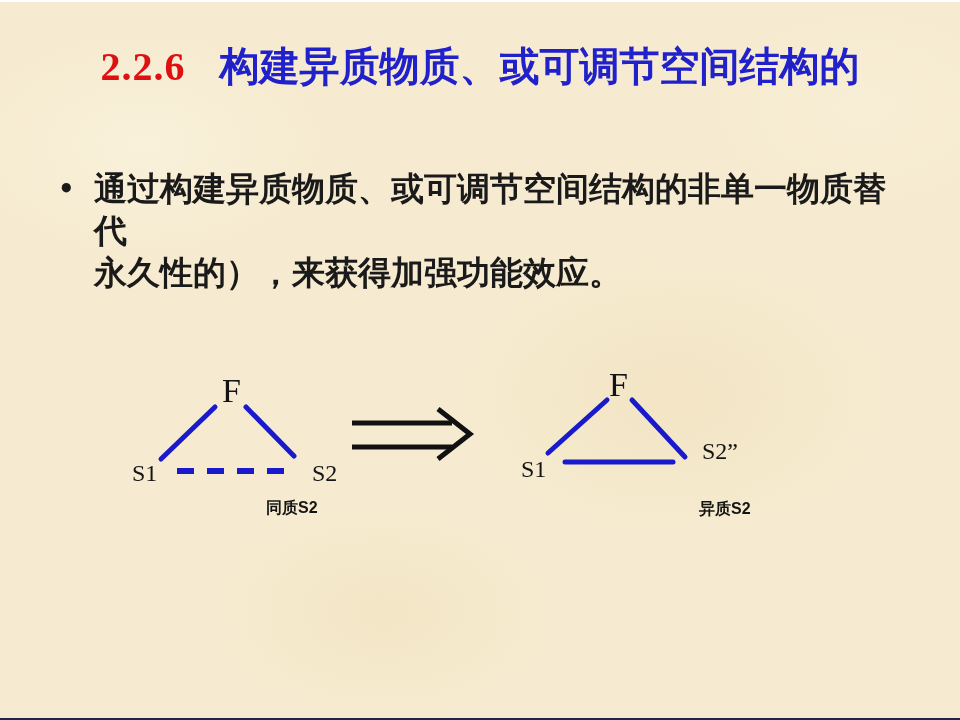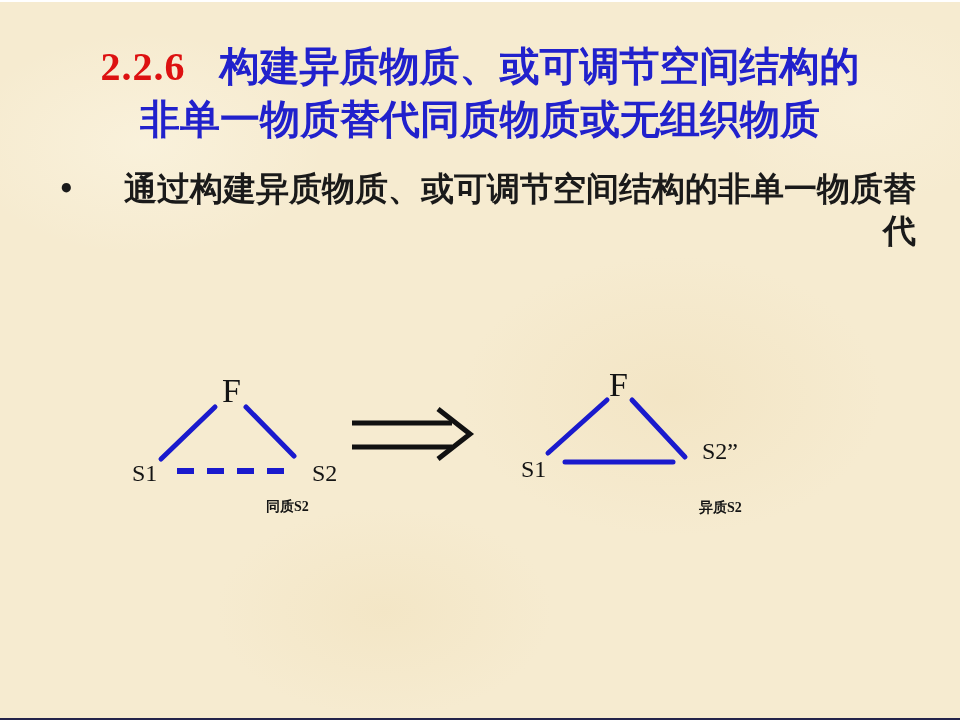--- a/index.html
+++ b/index.html
@@ -27,52 +27,52 @@
     font-family:"Liberation Serif", serif;
     margin-right:34px;letter-spacing:1px;
   }
   .bullet-block{
     position:absolute;left:56px;top:168px;width:860px;
     color:#1a1a1a;font-weight:bold;font-size:33px;line-height:42px;
   }
   .bullet-block .marker{
     position:absolute;left:2px;top:0;font-size:26px;
   }
-  .bullet-block .text{margin-left:38px;text-align:right;}
+  .bullet-block .text{margin-left:38px;}
   .bullet-block .text span{display:block;}
 
   .diagram{position:absolute;left:0;top:360px;width:960px;height:180px;}
   .diagram svg{position:absolute;left:0;top:0;}
   .dlabel{
     position:absolute;color:#141414;
     font-family:"Liberation Serif", serif;
     white-space:nowrap;
   }
   .flabel{font-size:34px;}
   .slabel{font-size:24px;}
   .caption{
-    position:absolute;color:#141414;font-weight:bold;font-size:14px;
-    font-family:Liberation Serif, serif;white-space:nowrap;text-align:center;
+    position:absolute;color:#141414;font-weight:bold;font-size:16px;
+    font-family:Liberation Sans, sans-serif;white-space:nowrap;text-align:center;
   }
 </style>
 </head>
 <body>
 
 <div class="slide">
   <div class="edge-top"></div>
 
   <div class="title">
     <div><span class="num">2.2.6</span><span>构建异质物质、或可调节空间结构的</span></div>
-    <div>非单一物质替代同质物质或无组织物质</div>
   </div>
 
   <div class="bullet-block">
     <span class="marker">•</span>
     <div class="text">
       <span>通过构建异质物质、或可调节空间结构的非单一物质替代</span>
+      <span>永久性的），来获得加强功能效应。</span>
     </div>
   </div>
 
   <div class="diagram">
     <svg width="960" height="180" viewBox="0 0 960 180">
 
       <line x1="215" y1="47" x2="161" y2="99" stroke="#1a1acd" stroke-width="5" stroke-linecap="round"></line>
       <line x1="246" y1="47" x2="294" y2="96" stroke="#1a1acd" stroke-width="5" stroke-linecap="round"></line>
       <line x1="177" y1="111" x2="286" y2="111" stroke="#1a1acd" stroke-width="6" stroke-dasharray="17 13"></line>
 

